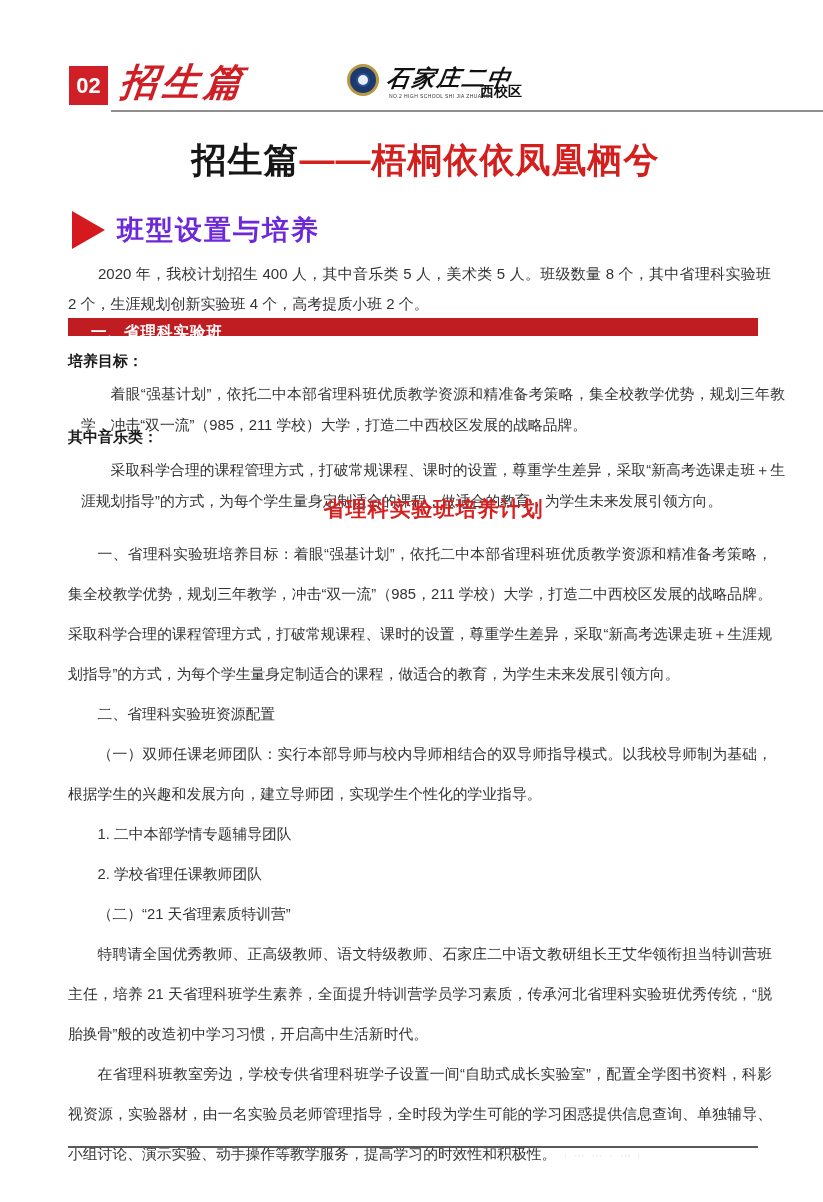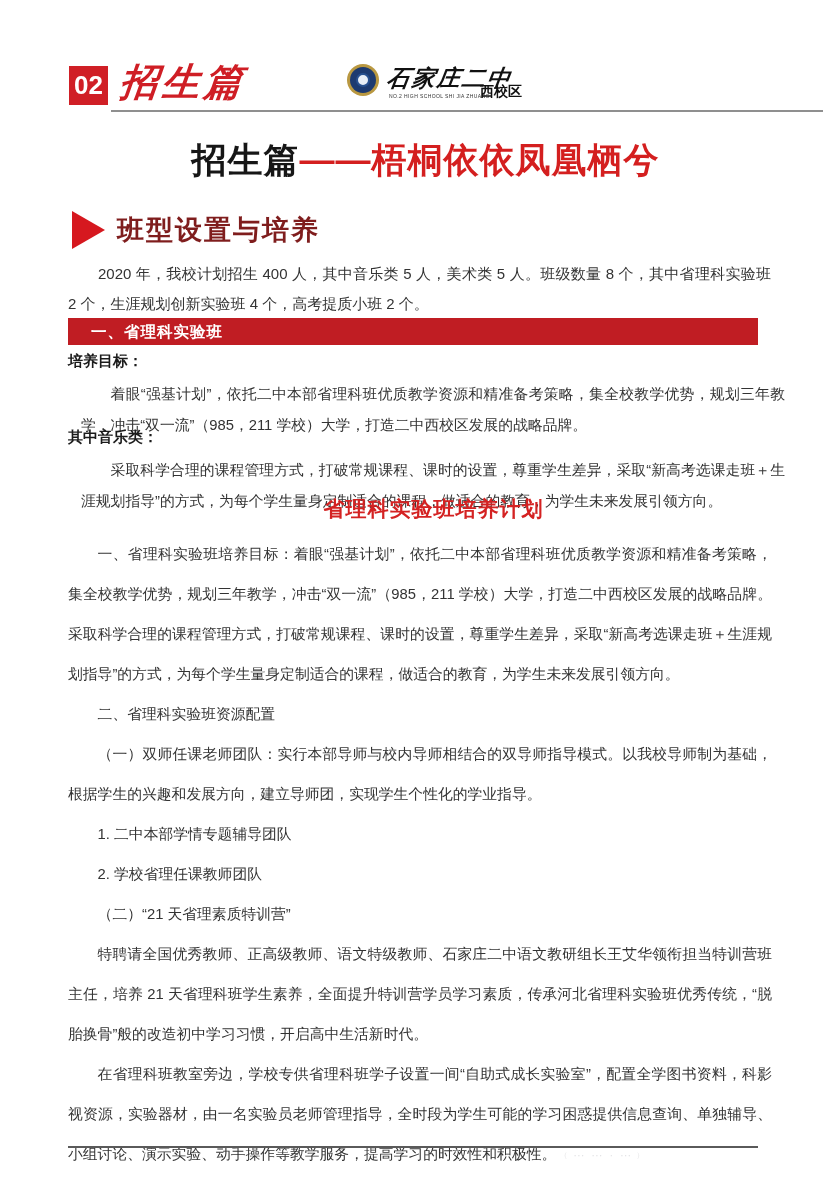--- a/index.html
+++ b/index.html
@@ -6,21 +6,21 @@
   html,body { background:#ffffff; }
   body {
     width:823px; height:1202px; position:relative; overflow:hidden;
     font-family:"Liberation Sans","DejaVu Sans",sans-serif;
     color:#3a3a3a;
   }
 
   
   .page-badge {
     position:absolute; left:69px; top:66px; width:39px; height:39px;
-    background:#d01f26; color:#ffffff; font-weight:bold; font-size:26px;
+    background:#d01f26; color:#ffffff; font-weight:bold; font-size:22px;
     display:flex; align-items:center; justify-content:center;
   }
   .chapter-script {
     position:absolute; left:120px; top:57px;
     font-family:"DejaVu Serif","Liberation Serif",serif;
     font-style:italic; font-weight:bold; font-size:38px; color:#cf1e25;
     letter-spacing:4px; transform:skewX(-6deg);
   }
   .logo-group { position:absolute; left:347px; top:63px; width:200px; height:42px; }
   .logo-circle {
@@ -61,33 +61,33 @@
   .main-title .red { color:#d41f1f; }
 
   
   .section-arrow {
     position:absolute; left:72px; top:211px; width:0; height:0;
     border-top:19px solid transparent; border-bottom:19px solid transparent;
     border-left:33px solid #d6181f;
   }
   .section-heading {
     position:absolute; left:117px; top:212px; font-size:27px; font-weight:bold;
-    color:#7f1d1d; letter-spacing:2px;
+    color:#6d28d9; letter-spacing:2px;
   }
 
   
   .intro {
     position:absolute; left:68px; top:259px; width:703px;
     font-size:15px; line-height:30px; text-align:justify; text-indent:2em;
     color:#333333;
   }
 
   
   .banner {
-    position:absolute; left:68px; top:318px; width:690px; height:27px;
+    position:absolute; left:68px; top:318px; width:690px; height:18px;
     background:#c01d23; color:#ffffff; font-size:15.5px; font-weight:bold;
     line-height:27px; padding-left:23px; letter-spacing:1px;
   }
 
   
   .bold-label { position:absolute; left:68px; font-size:15px; font-weight:bold; color:#1b1b1b; }
   .label-goal { top:352px; }
   .label-method { top:428px; }
   .small-para {
     position:absolute; left:68px; width:704px; font-size:14.8px; line-height:31px;

